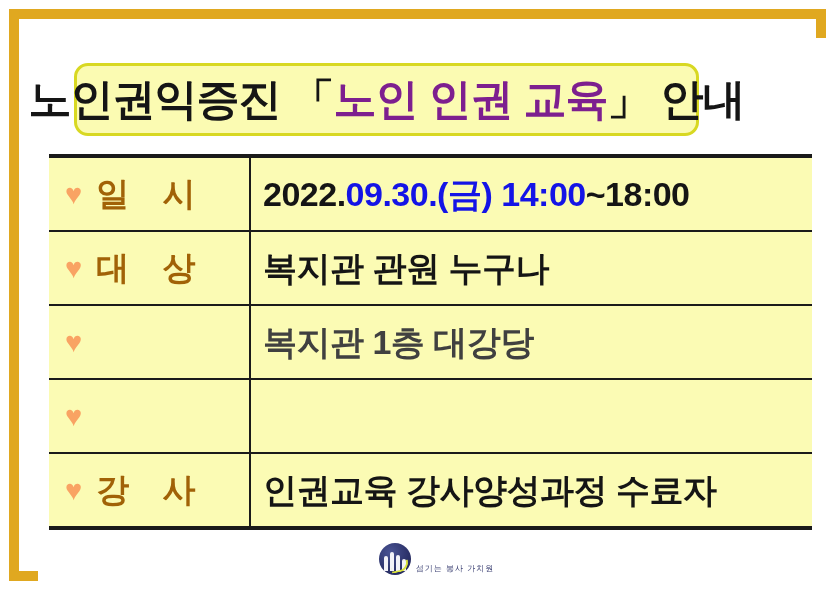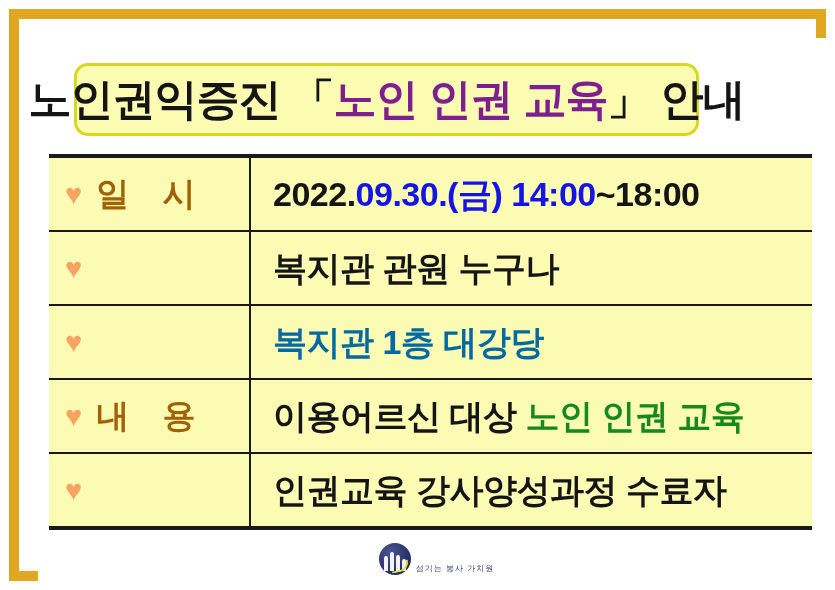--- a/index.html
+++ b/index.html
@@ -106,33 +106,33 @@
     font-weight: bold;
     color: #a16207;
     letter-spacing: 12px;
     white-space: nowrap;
   }
   .cell-value {
     flex: 1 1 auto;
     box-sizing: border-box;
     display: flex;
     align-items: center;
-    padding-left: 22px;
+    padding-left: 12px;
     white-space: nowrap;
     overflow: hidden;
   }
   .value-text {
     font-size: 34px;
     font-weight: bold;
     color: #151515;
     letter-spacing: -0.5px;
     line-height: 1;
   }
   .value-text .blue   { color: #1414e6; }
-  .value-text .pink   { color: #0369a1; }
+  .value-text .pink   { color: #404040; }
   .value-text .green  { color: #17891c; }
   .value-text .black  { color: #151515; }
 
   
   .footer {
     position: absolute;
     left: 0;
     top: 505px;
     width: 797px;
     display: flex;
@@ -220,20 +220,21 @@
           <div class="cell-value">
             <span class="value-text">
               <span class="black">2022.</span><span class="blue">09.30.(금)</span><span class="black"> </span><span class="blue">14:00</span><span class="black">~18:00</span>
             </span>
           </div>
         </div>
 
         <div class="row">
           <div class="cell-label">
             <span class="heart">♥</span>
+            <span class="label-text">대 상</span>
           </div>
           <div class="cell-value">
             <span class="value-text">
               <span class="black">복지관 관원 누구나</span>
             </span>
           </div>
         </div>
 
         <div class="row">
           <div class="cell-label">
@@ -242,32 +243,27 @@
           <div class="cell-value">
             <span class="value-text">
               <span class="pink">복지관 1층 대강당</span>
             </span>
           </div>
         </div>
 
         <div class="row">
           <div class="cell-label">
             <span class="heart">♥</span>
-            <span class="label-text">내 용</span>
-          </div>
-          <div class="cell-value">
-            <span class="value-text">
-              <span class="black">이용어르신 대상 </span><span class="green">노인 인권 교육</span>
-            </span>
-          </div>
-        </div>
-
-        <div class="row">
-          <div class="cell-label">
-            <span class="heart">♥</span>
+          </div>
+        </div>
+
+        <div class="row">
+          <div class="cell-label">
+            <span class="heart">♥</span>
+            <span class="label-text">강 사</span>
           </div>
           <div class="cell-value">
             <span class="value-text">
               <span class="black">인권교육 강사양성과정 수료자</span>
             </span>
           </div>
         </div>
 
       </div>
 

